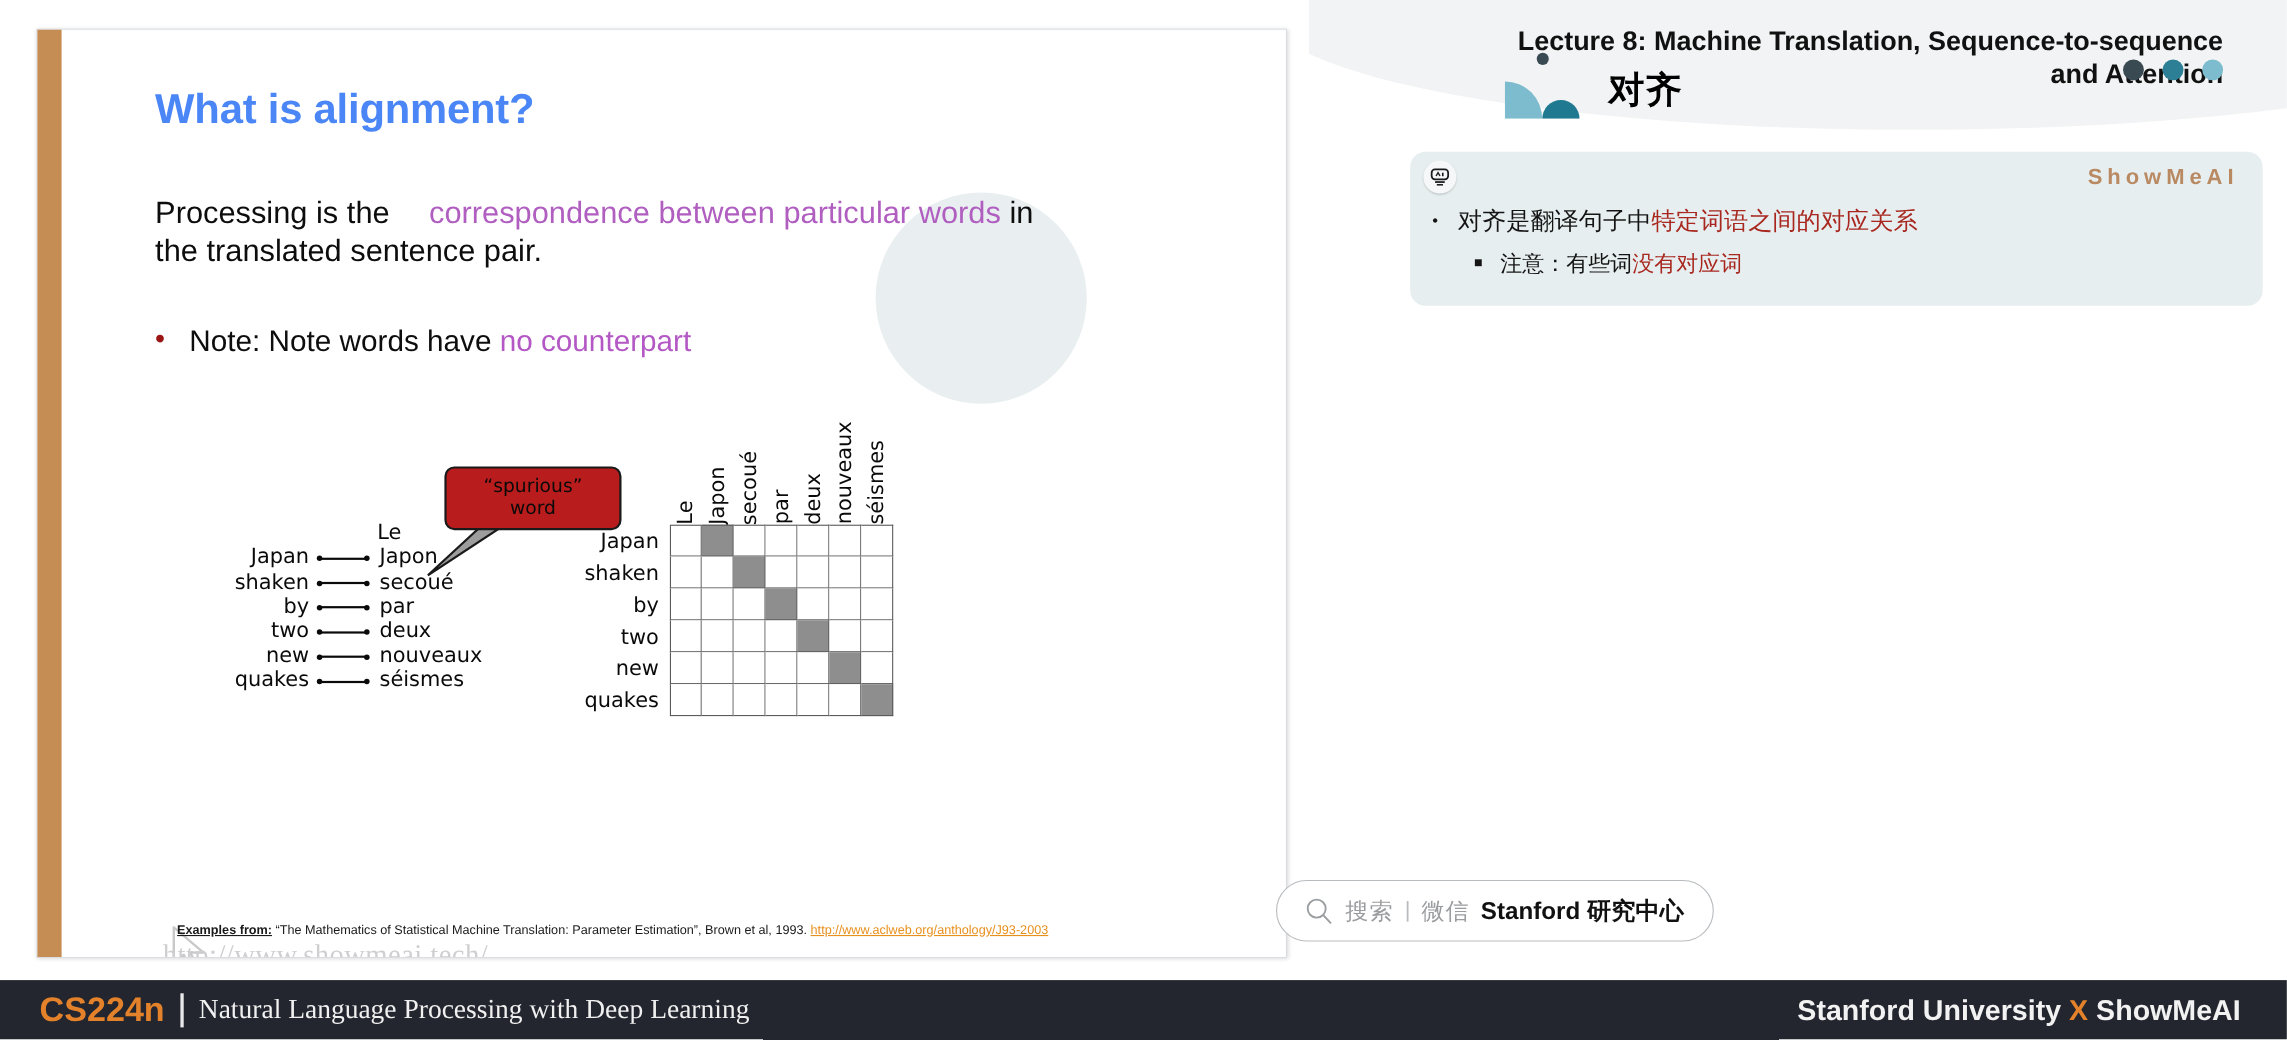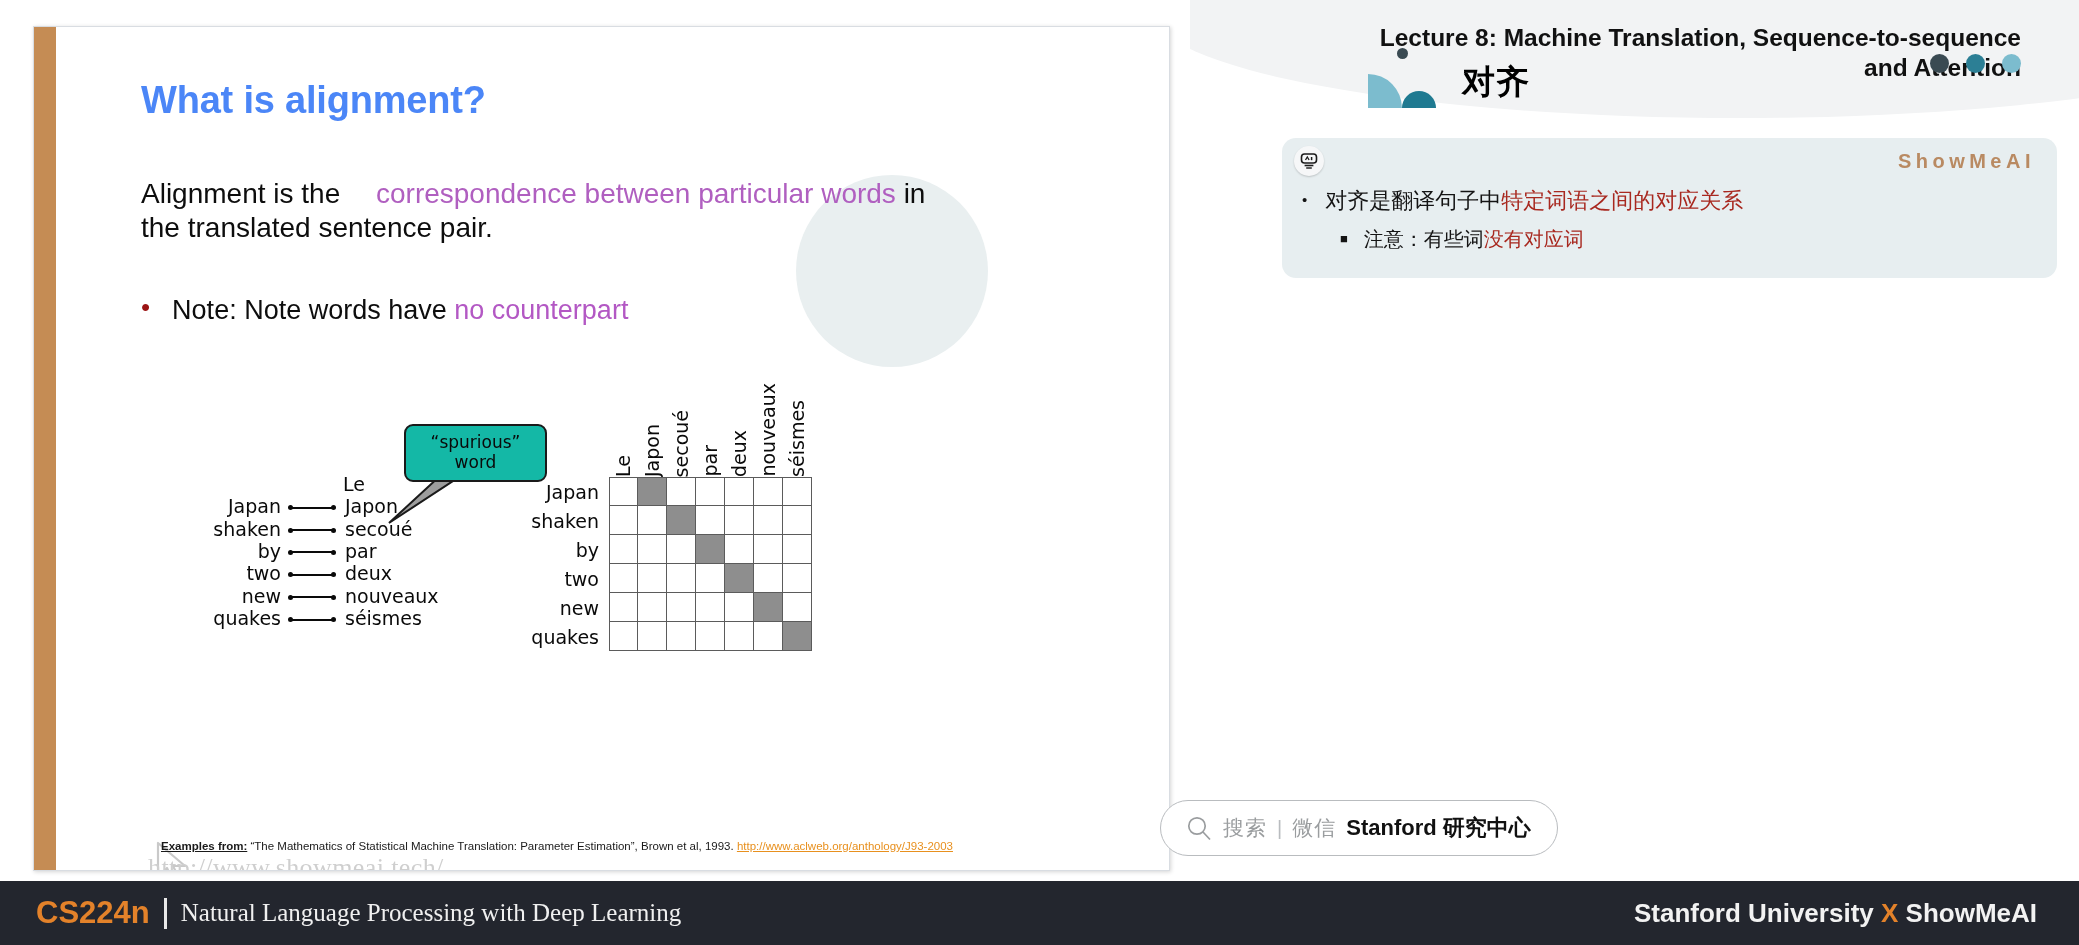--- a/index.html
+++ b/index.html
@@ -68,22 +68,22 @@
   .bdot {
     color: #9b1414; font-size: 26px; line-height: 1;
     position: relative; top: -3px;
   }
 
   
   .fig { position: absolute; left: 85px; top: 350px; width: 930px; height: 280px; }
 
   .bubble {
     position: absolute; left: 263px; top: 47px;
-    width: 143px; height: 58px;
-    background: #14b8a6;
+    width: 161px; height: 58px;
+    background: #b91c1c;
     border: 2px solid #1a1a1a;
     border-radius: 9px;
     display: flex; flex-direction: column;
     align-items: center; justify-content: center;
     font-size: 17px; color: #0a0a0a; line-height: 1.16;
     font-family: "DejaVu Sans", sans-serif;
   }
   .bubble-tail { position: absolute; left: 240px; top: 98px; }
 
   .pairs { position: absolute; left: 0px; top: 118px; width: 370px; }
@@ -223,21 +223,21 @@
     display:flex; align-items:center;
     padding-left: 24px; gap: 10px;
     background:#fff;
   }
   .sb-text1 { font-size: 21px; color:#9a9d9f; font-family:"Liberation Sans", sans-serif; letter-spacing:1px;}
   .sb-sep { color:#b9bcbf; font-size:20px; }
   .sb-text2 { font-size: 22px; color:#111; font-weight:700; letter-spacing:0px;}
 
   
   .bottombar {
-    position:absolute; left:0; bottom:0; width: 2079px; height: 64px;
+    position:absolute; left:0; bottom:0; width: 2079px; height: 54px;
     background:#23262e;
     display:flex; align-items:center;
   }
   .bb-left { position:absolute; left: 36px; display:flex; align-items:center; gap: 14px; }
   .bb-code { font-size: 31px; font-weight:700; color:#e3822a; letter-spacing:0px;}
   .bb-div { width:3px; height: 31px; background:#e9e9e9; }
   .bb-sub { font-size: 25px; color:#f0f0f0; font-family:"Liberation Serif", serif; font-weight:400;}
   .bb-right { position:absolute; right: 42px; font-size: 26px; color:#f2f2f2; font-weight:700;}
   .bb-x { color:#e3822a; }
 </style>
@@ -248,21 +248,21 @@
 
   <div class="slide-card">
     <div class="slide-accent-bar"></div>
     <div class="slide-inner">
 
       <div class="decor-circle"></div>
 
       <div class="slide-title">What is alignment?</div>
 
       <div class="slide-para">
-        <span>Alignment is the </span><span class="hl-purple">correspondence between particular words</span><span> in the translated sentence pair.</span>
+        <span>Processing is the </span><span class="hl-purple">correspondence between particular words</span><span> in the translated sentence pair.</span>
       </div>
 
       <div class="slide-bullet">
         <span class="bdot">•</span>
         <span><span>Note: Note words have </span><span class="hl-purple2">no counterpart</span></span>
       </div>
 
       <div class="fig">
 
         <svg class="bubble-tail" width="80" height="60" viewBox="0 0 80 60">

